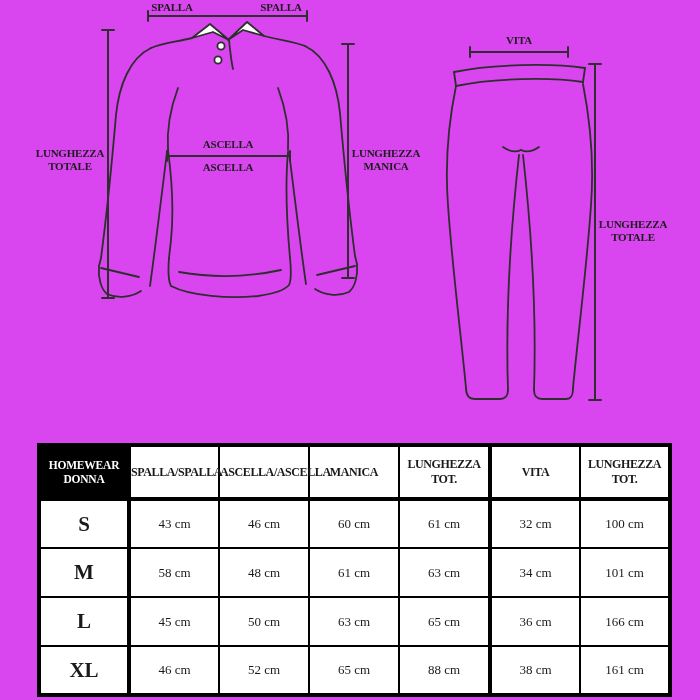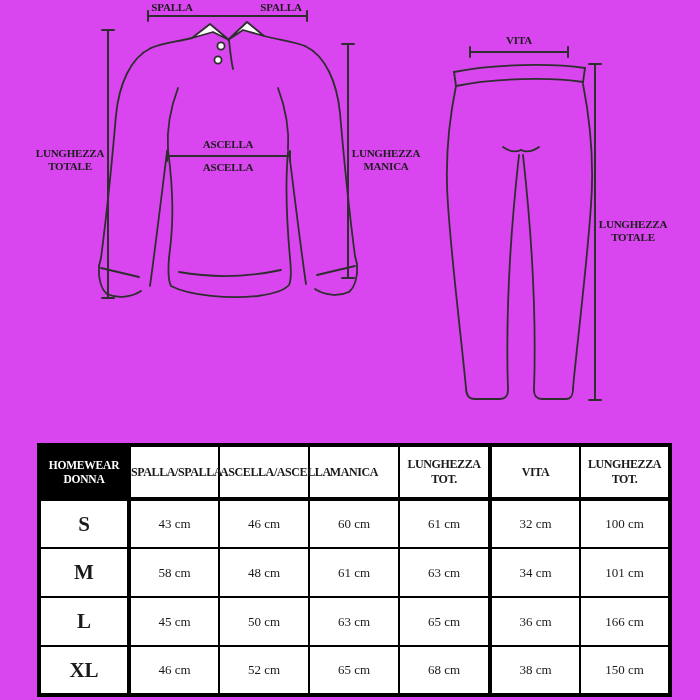--- a/index.html
+++ b/index.html
@@ -180,20 +180,20 @@
       <td class="val-cell">63 cm</td>
       <td class="val-cell thick-r">65 cm</td>
       <td class="val-cell">36 cm</td>
       <td class="val-cell outer-r">166 cm</td>
     </tr>
     <tr>
       <td class="size-cell outer-l outer-b thick-r">XL</td>
       <td class="val-cell outer-b">46 cm</td>
       <td class="val-cell outer-b">52 cm</td>
       <td class="val-cell outer-b">65 cm</td>
-      <td class="val-cell outer-b thick-r">68 cm</td>
+      <td class="val-cell outer-b thick-r">88 cm</td>
       <td class="val-cell outer-b">38 cm</td>
-      <td class="val-cell outer-b outer-r">150 cm</td>
+      <td class="val-cell outer-b outer-r">161 cm</td>
     </tr>
   </tbody>
     </table>
 
 </div>
 
 </body></html>

